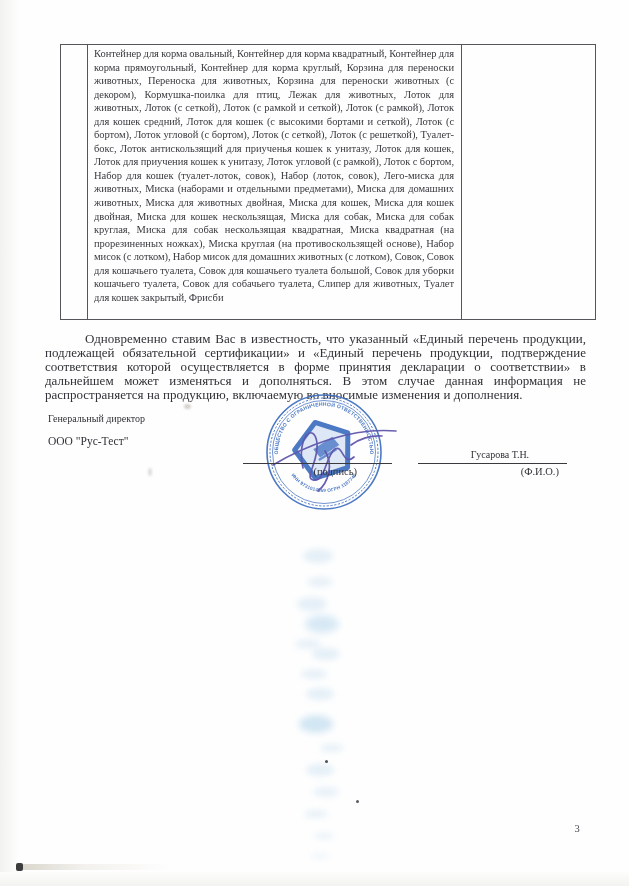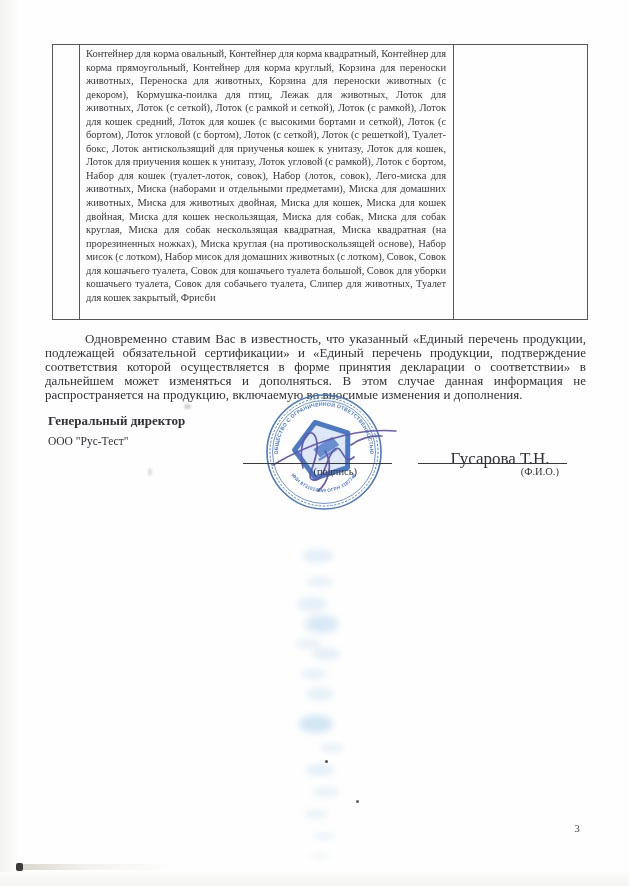--- a/index.html
+++ b/index.html
@@ -11,49 +11,49 @@
   }
   
   .edge-left{position:absolute;left:0;top:0;width:18px;height:886px;background:linear-gradient(90deg,#f2f2f0,#fdfdfc);}
   .edge-bottom{position:absolute;left:0;top:872px;width:629px;height:14px;background:linear-gradient(180deg,#fdfdfc,#f3f3f1);}
   .corner-smudge{position:absolute;left:16px;top:863px;width:7px;height:8px;background:#3c3c3c;border-radius:2px;}
   .corner-streak{position:absolute;left:23px;top:864px;width:150px;height:6px;
     background:linear-gradient(90deg,rgba(176,168,148,.45),rgba(200,195,180,.22) 40%,rgba(220,218,210,0));}
 
   
   .doc-table{
-    position:absolute;left:52px;top:44px;width:536px;height:276px;
+    position:absolute;left:60px;top:44px;width:536px;height:276px;
     border:1px solid #55555a;box-sizing:border-box;background:transparent;
   }
   .doc-table .vline{position:absolute;top:0;width:0;height:100%;border-left:1px solid #55555a;}
   .vline-a{left:26px;}
   .vline-b{left:400px;}
   .cell-products{
     position:absolute;left:33px;top:2px;width:360px;
     font-size:10.5px;line-height:13.55px;text-align:justify;
     letter-spacing:-0.05px;word-spacing:-0.4px;color:#3a3b40;
   }
 
   
   .notice{
     position:absolute;left:45px;top:332px;width:541px;
     font-size:13px;line-height:13.9px;text-align:justify;
     text-indent:40px;color:#303136;word-spacing:0.2px;
   }
 
   
-  .sig-title{position:absolute;left:48px;top:413px;font-size:13px;color:#303136;font-weight:bold;}
+  .sig-title{position:absolute;left:48px;top:413px;font-size:10px;color:#303136;}
   .sig-company{position:absolute;left:48px;top:435px;font-size:11.5px;color:#303136;}
   .sig-line{position:absolute;top:463px;border-top:1px solid #3a3a3e;height:0;}
   .sig-line-left{left:243px;width:149px;}
   .sig-line-right{left:418px;width:149px;}
   .sig-caption{position:absolute;top:466px;font-size:10.5px;color:#33343a;text-align:right;}
   .cap-podpis{left:277px;width:80px;}
   .cap-fio{left:419px;width:140px;}
-  .sig-name{position:absolute;left:430px;top:449px;width:140px;text-align:center;font-size:17px;color:#303136;}
+  .sig-name{position:absolute;left:430px;top:449px;width:140px;text-align:center;font-size:10px;color:#303136;}
 
   
   .stamp{position:absolute;left:262px;top:390px;width:124px;height:124px;opacity:.92;}
   .sig-ink{position:absolute;left:255px;top:405px;width:150px;height:92px;}
 
   
   .bleed{
     position:absolute;left:303px;top:549px;width:30px;height:14px;border-radius:50%;
     background:#cfe3f2;opacity:.55;filter:blur(3px);
     box-shadow:

